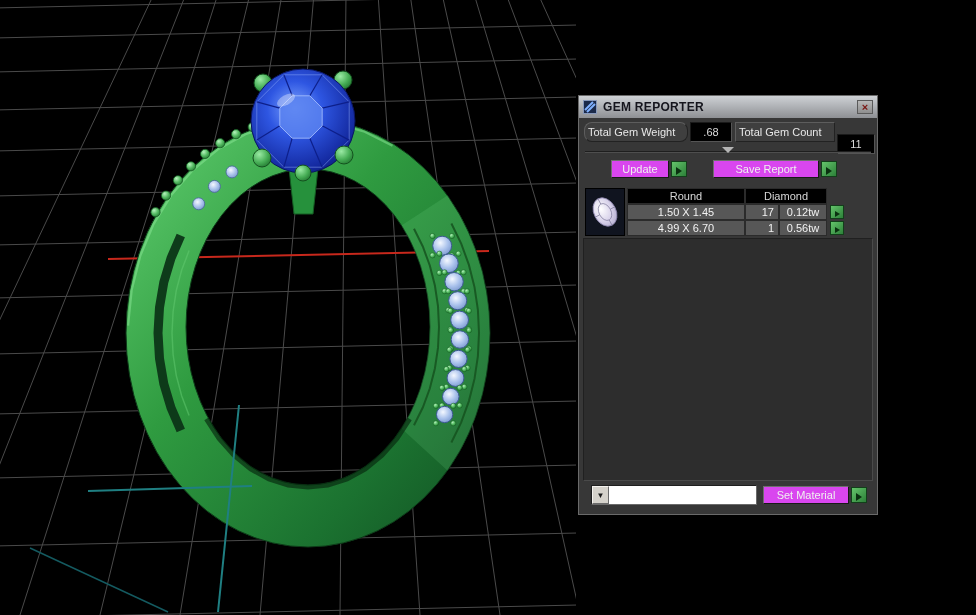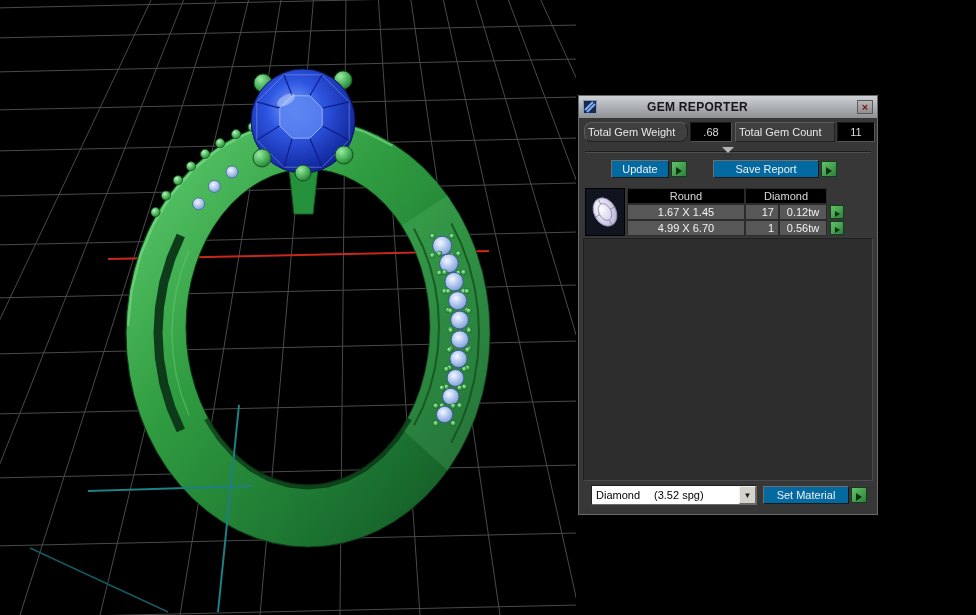--- a/index.html
+++ b/index.html
@@ -6,43 +6,43 @@
   #stage{position:relative;width:976px;height:615px;background:#000;overflow:hidden;
          font-family:"Liberation Sans",sans-serif;}
   #scene{position:absolute;left:0;top:0;z-index:0;}
 
   
   #panel{position:absolute;left:578px;top:95px;width:300px;height:420px;z-index:1;
          background:#373737;border:1px solid #6a6a6a;box-sizing:border-box;
          color:#e8e8e8;font-size:11px;}
   .titlebar{position:absolute;left:0;top:0;right:0;height:22px;
             background:linear-gradient(#ced1d5,#8e9094);
-            display:flex;align-items:center;padding:0 4px;box-sizing:border-box;gap:44px;}
+            display:flex;align-items:center;padding:0 4px;box-sizing:border-box;}
   .titleicon{width:14px;height:14px;margin-right:6px;flex:0 0 auto;}
   .title{flex:1;font-weight:bold;font-size:12px;color:#15151d;letter-spacing:.3px;}
   .closebtn{width:16px;height:14px;background:linear-gradient(#b7b7b7,#8f8f8f);
             border:1px solid #5a5a5a;color:#7a1410;font-weight:bold;font-size:11px;
             line-height:12px;text-align:center;box-sizing:border-box;}
   .stat-label,.stat-value{position:absolute;top:26px;height:20px;box-sizing:border-box;
             display:flex;align-items:center;}
   .stat-label{background:#3f3f3f;border:1px solid;border-color:#5d5d5d #222 #222 #5d5d5d;
             padding:0 3px;white-space:nowrap;}
   .stat-value{background:#000;border:1px solid;border-color:#1a1a1a #555 #555 #1a1a1a;
             justify-content:center;color:#ddd;}
   #w-label{left:5px;width:104px;border-radius:8px;} #w-value{left:111px;width:42px;}
-  #c-label{left:156px;width:100px;} #c-value{left:258px;width:38px;}
+  #c-label{left:156px;width:100px;} #c-value{left:258px;width:38px;margin-top:12px;}
 
   .splitter{position:absolute;left:0;right:0;top:50px;height:11px;}
   .splitter-line{position:absolute;left:6px;right:6px;top:5px;height:1px;
             background:#1e1e1e;border-bottom:1px solid #4e4e4e;}
   .splitter-handle{position:absolute;left:50%;top:1px;transform:translateX(-50%);
             width:0;height:0;border-left:6px solid transparent;border-right:6px solid transparent;
             border-top:6px solid #b5b5b5;}
 
-  .btn{position:absolute;height:18px;background:#0369a1;border:1px solid;
+  .btn{position:absolute;height:18px;background:#d946ef;border:1px solid;
        border-color:#6e6e6e #191919 #191919 #6e6e6e;color:#f0f0f0;font-size:11px;
        text-align:center;line-height:16px;box-sizing:border-box;padding:0 4px;
        font-family:"Liberation Sans",sans-serif;}
   #update-btn{left:32px;top:64px;width:58px;}
   #save-btn{left:134px;top:64px;width:106px;}
   .arrow-btn{position:absolute;width:16px;height:16px;box-sizing:border-box;
        background:linear-gradient(135deg,#64c46b,#2c8038);border:1px solid #123f1a;padding:0;}
   #update-arrow{left:92px;top:65px;} #save-arrow{left:242px;top:65px;}
   .tri{display:block;width:0;height:0;border-top:4px solid transparent;
        border-bottom:4px solid transparent;border-left:6px solid #0a3110;margin:3px 0 0 4px;}
@@ -286,40 +286,37 @@
         <g transform="rotate(-28 19 23)">
           <ellipse cx="19" cy="23" rx="11" ry="15" fill="url(#tblGem)" stroke="#8881a8" stroke-width="0.8"></ellipse>
           <ellipse cx="19" cy="23" rx="6" ry="9" fill="none" stroke="rgba(120,115,150,0.8)" stroke-width="0.8"></ellipse>
           <path d="M19,8 L19,14 M19,32 L19,38 M8,23 L13,23 M25,23 L30,23" stroke="rgba(120,115,150,0.8)" stroke-width="0.8"></path>
         </g>
       </svg>
     </div>
     <div class="cell head" id="h-shape">Round</div>
     <div class="cell head" id="h-mat">Diamond</div>
 
-    <div class="cell" id="r0-size">1.67 X 1.45</div>
+    <div class="cell" id="r0-size">1.50 X 1.45</div>
     <div class="cell num" id="r0-count">17</div>
     <div class="cell" id="r0-weight">0.12tw</div>
     <button class="arrow-btn arrow-sm" id="r0-arrow">
       <span class="tri"></span>
     </button>
 
     <div class="cell" id="r1-size">4.99 X 6.70</div>
     <div class="cell num" id="r1-count">1</div>
     <div class="cell" id="r1-weight">0.56tw</div>
     <button class="arrow-btn arrow-sm" id="r1-arrow">
       <span class="tri"></span>
     </button>
 
     <div class="body-well"></div>
 
     <div class="combo">
-      <span class="combo-text">
-        <span>Diamond</span><span class="density">(3.52 spg)</span>
-      </span>
       <span class="combo-btn">▼</span>
     </div>
     <button class="btn" id="setmat-btn">Set Material</button>
     <button class="arrow-btn" id="setmat-arrow">
       <span class="tri"></span>
     </button>
   </div>
 </div>
 
 </body></html>

